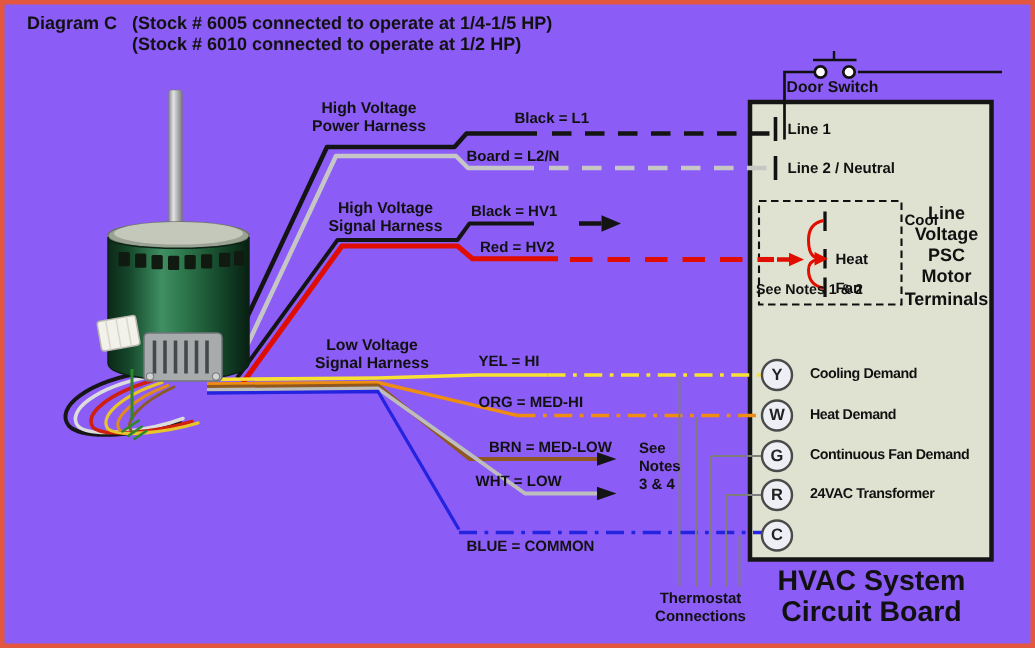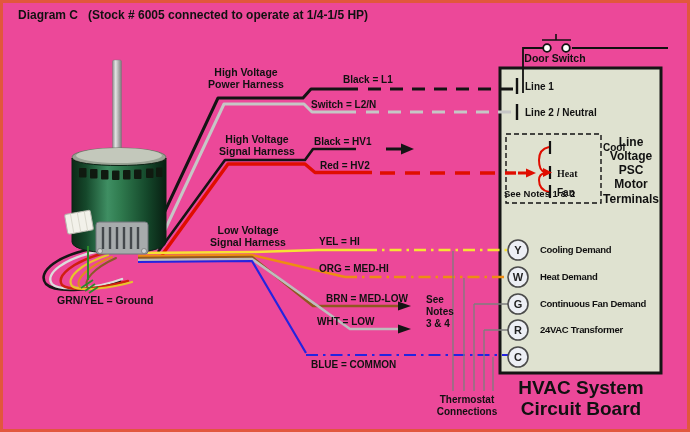--- a/index.html
+++ b/index.html
@@ -1,18 +1,18 @@
 <!DOCTYPE html>
 <html><head>
 <meta charset="utf-8">
 <style>
   html,body{margin:0;padding:0;background:#fff;}
   #canvas{
     position:relative; width:690px; height:432px; overflow:hidden;
-    background:#ec4899;
+    background:#8b5cf6;
     font-family:"Liberation Sans", sans-serif;
   }
   #frame{
     position:absolute; inset:0; border:3px solid #e2573d; z-index:30; pointer-events:none;
   }
   svg.layer{position:absolute; left:0; top:0; z-index:1;}
   .lbl{
     position:absolute; z-index:10; font-weight:bold; color:#111;
     font-size:10px; line-height:1.18; white-space:pre-line;
   }
@@ -166,49 +166,49 @@
 
       <g stroke="#2a8a2a" fill="none">
         <path d="M88,246 V280" stroke-width="2"></path>
         <path d="M81,288 L93,280 M85,291 L95,284 M89,293 L98,287" stroke-width="1.8"></path>
       </g>
     </g>
   </svg>
 
   <div class="lbl big" style="left:18px; top:8px;">Diagram C</div>
   <div class="lbl big" style="left:88px; top:8px;">(Stock # 6005 connected to operate at 1/4-1/5 HP)</div>
+  <div class="lbl big" style="left:88px; top:22px;">(Stock # 6010 connected to operate at 1/2 HP)</div>
 
   <div class="lbl c" style="left:520px; top:52px; width:70px; font-size:10.5px;">Door Switch</div>
 
   <div class="lbl c" style="left:203px; top:66px; width:86px; font-size:10.5px;">High Voltage
 Power Harness</div>
   <div class="lbl" style="left:311px; top:74px;padding-left:32px;">Black = L1</div>
-  <div class="lbl" style="left:311px; top:99px;">Switch = L2/N</div>
+  <div class="lbl" style="left:311px; top:99px;">Board = L2/N</div>
 
   <div class="lbl c" style="left:213px; top:133px; width:88px; font-size:10.5px;">High Voltage
 Signal Harness</div>
   <div class="lbl" style="left:314px; top:136px;">Black = HV1</div>
   <div class="lbl" style="left:320px; top:160px;">Red = HV2</div>
 
   <div class="lbl c" style="left:202px; top:224px; width:92px; font-size:10.5px;">Low Voltage
 Signal Harness</div>
   <div class="lbl" style="left:319px; top:236px;">YEL = HI</div>
   <div class="lbl" style="left:319px; top:263px;text-align:center;">ORG = MED-HI</div>
   <div class="lbl" style="left:314px; top:293px;padding-left:12px;">BRN = MED-LOW</div>
   <div class="lbl" style="left:426px; top:294px; width:42px;">See
 Notes
 3 &amp; 4</div>
   <div class="lbl" style="left:317px; top:316px;">WHT = LOW</div>
   <div class="lbl" style="left:311px; top:359px;">BLUE = COMMON</div>
-  <div class="lbl" style="left:57px; top:294px; font-size:10.5px;">GRN/YEL = Ground</div>
 
   <div class="lbl" style="left:525px; top:81px;">Line 1</div>
   <div class="lbl" style="left:525px; top:107px;">Line 2 / Neutral</div>
   <div class="lbl" style="left:557px; top:142px;margin-left:46px;">Cool</div>
-  <div class="lbl" style="left:557px; top:168px;font-family:Liberation Serif, serif;">Heat</div>
+  <div class="lbl" style="left:557px; top:168px;">Heat</div>
   <div class="lbl" style="left:557px; top:187px;">Fan</div>
   <div class="lbl" style="left:504px; top:188px; font-size:9.5px;">See Notes 1 &amp; 2</div>
   <div class="lbl c" style="left:599px; top:135px; width:64px; font-size:12px;">Line
 Voltage
 PSC
 Motor
 Terminals</div>
 
   <div class="term-letter" style="left:508px; top:240px;">Y</div>
   <div class="term-label" style="left:540px; top:244px;">Cooling Demand</div>

